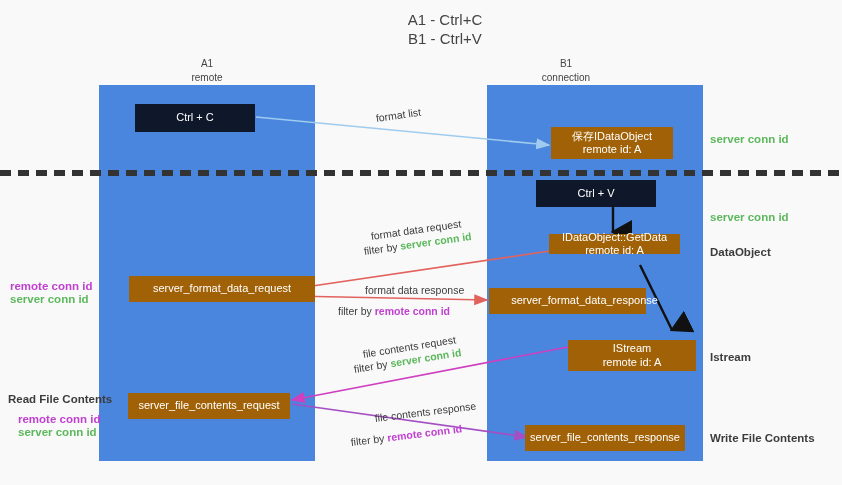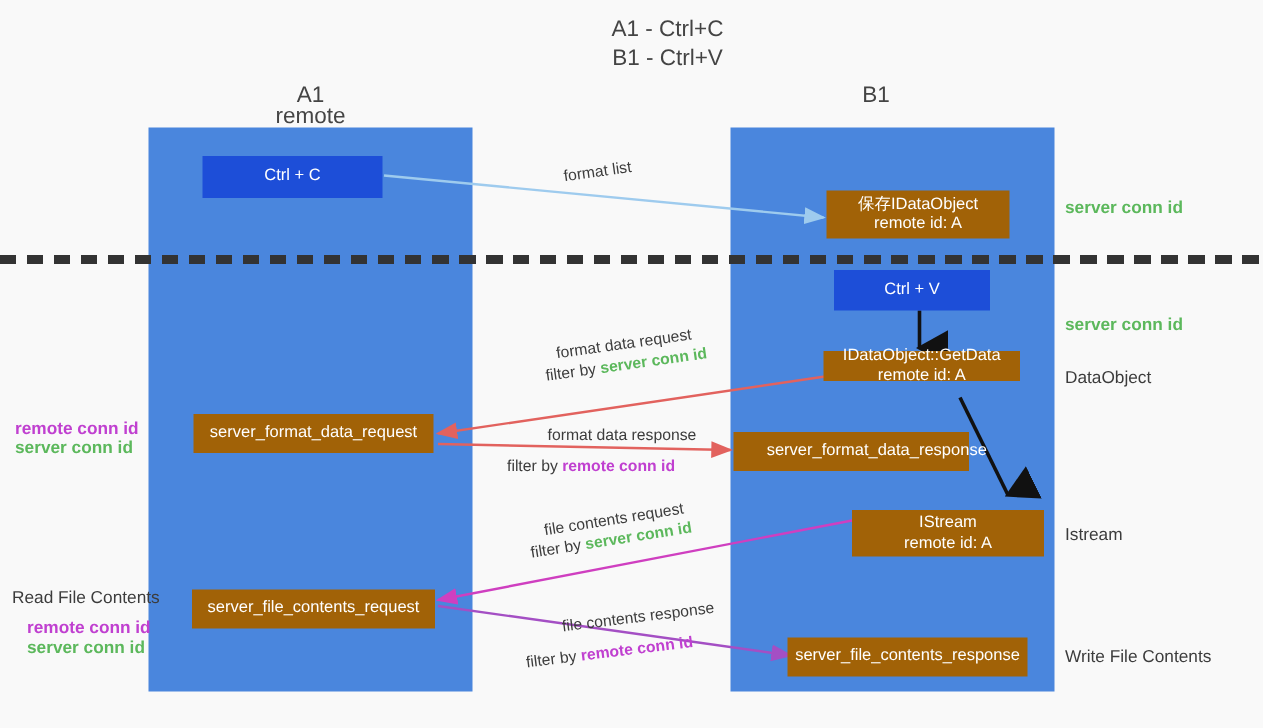--- a/index.html
+++ b/index.html
@@ -16,36 +16,36 @@
   .title{
     position:absolute;left:0;top:10px;width:842px;text-align:center;
     font-size:15px;line-height:19px;color:#444;padding-left:24px;
   }
 
   .col{position:absolute;background:#4a86dd;}
   #colA{left:99px;top:85px;width:216px;height:376px;}
   #colB{left:487px;top:85px;width:216px;height:376px;}
 
   .colhead{
-    position:absolute;text-align:center;font-size:15px;line-height:14px;color:#444;
+    position:absolute;text-align:center;font-size:10px;line-height:14px;color:#444;
   }
   #headA{left:99px;top:57px;width:216px;}
-  #headB{left:476px;top:57px;width:216px;}
+  #headB{left:458px;top:57px;width:216px;}
 
   .box{
     position:absolute;box-sizing:border-box;
     display:flex;flex-direction:column;align-items:center;justify-content:center;
     color:#ffffff;font-size:11px;line-height:13.5px;text-align:center;
     padding:2px 4px;
   }
-  .box.green{background:#1d4ed8;}
+  .box.green{background:#0f172a;}
   .box.orange{background:#a16207;}
 
   .sidelabel{
-    position:absolute;font-size:11.5px;line-height:14px;white-space:nowrap;
+    position:absolute;font-size:11.5px;line-height:14px;white-space:nowrap;font-weight:bold;
   }
   .green-txt{color:#5cb85c;font-weight:bold;}
   .purple-txt{color:#c040d0;font-weight:bold;}
   .plain-txt{color:#3c3c3c;}
 
   .arrowlabel{
     position:absolute;font-size:10.5px;line-height:13px;white-space:nowrap;
     color:#3c3c3c;
   }
   .arrowlabel .green-txt,.arrowlabel .purple-txt{font-weight:bold;}
@@ -67,20 +67,21 @@
     <div>A1 - Ctrl+C</div>
     <div>B1 - Ctrl+V</div>
   </div>
 
   <div class="colhead" id="headA">
     <div>A1</div>
     <div>remote</div>
   </div>
   <div class="colhead" id="headB">
     <div>B1</div>
+    <div>connection</div>
   </div>
 
   <div class="col" id="colA"></div>
   <div class="col" id="colB"></div>
 
   <svg id="wires">
     <defs>
       <marker id="ah-blue" markerWidth="9" markerHeight="7" refX="8" refY="3.5" orient="auto">
         <path d="M0,0 L9,3.5 L0,7 Z" fill="#9ecbee"></path>
       </marker>
@@ -115,30 +116,30 @@
 
   <div class="box green" style="left:135px;top:104px;width:120px;height:28px;">
     <span>Ctrl + C</span>
   </div>
 
   <div class="box orange" style="left:551px;top:127px;width:122px;height:32px;">
     <span>保存IDataObject</span>
     <span>remote id: A</span>
   </div>
 
-  <div class="box green" style="left:556px;top:180px;width:104px;height:27px;text-align:center;">
+  <div class="box green" style="left:536px;top:180px;width:120px;height:27px;text-align:center;">
     <span>Ctrl + V</span>
   </div>
 
   <div class="box orange" style="left:549px;top:234px;width:131px;height:20px;">
     <span>IDataObject::GetData</span>
     <span>remote id: A</span>
   </div>
 
-  <div class="box orange" style="left:129px;top:276px;width:160px;height:26px;">
+  <div class="box orange" style="left:129px;top:276px;width:186px;height:26px;">
     <span>server_format_data_request</span>
   </div>
 
   <div class="box orange" style="left:489px;top:288px;width:157px;height:26px;padding-left:38px;">
     <span>server_format_data_response</span>
   </div>
 
   <div class="box orange" style="left:568px;top:340px;width:128px;height:31px;">
     <span>IStream</span>
     <span>remote id: A</span>

